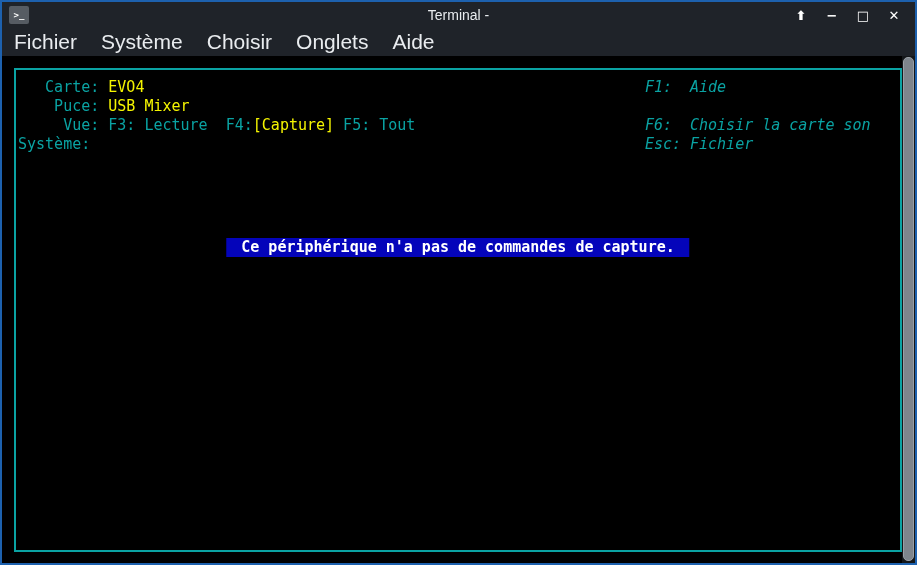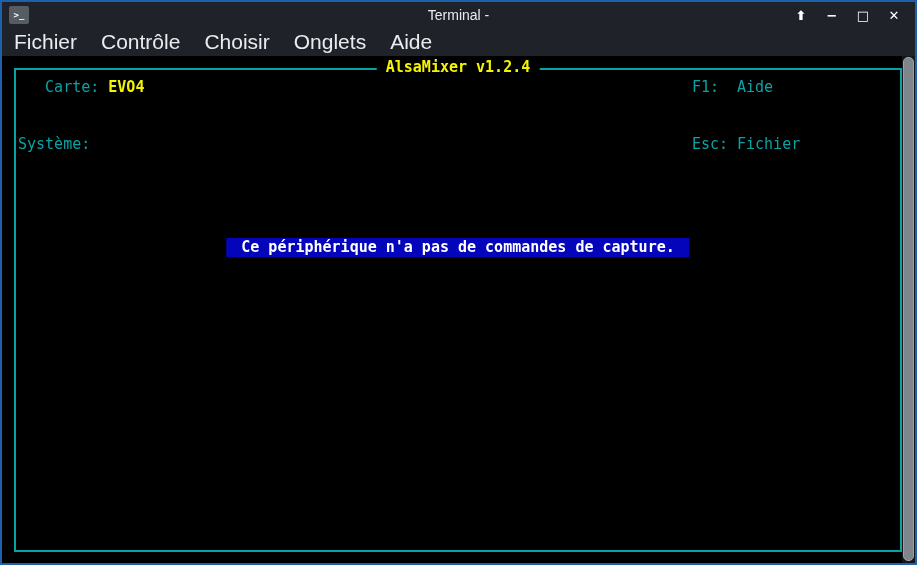--- a/index.html
+++ b/index.html
@@ -63,24 +63,24 @@
   .mixer-box{
     position:absolute;left:12px;top:12px;width:888px;height:484px;
     border:2px solid var(--cyan);
   }
   .mixer-title{
     position:absolute;top:2px;left:456px;transform:translateX(-50%);
     background:var(--term-bg);padding:0 9px;
     color:var(--yellow);font-weight:bold;white-space:pre;z-index:2;
   }
   .tline{position:absolute;white-space:pre;color:var(--cyan);}
-  .tline .val{color:var(--yellow);font-weight:bold;}
+  .tline .val{color:var(--yellow);font-weight:normal;}
   .tline .key{display:inline-block;width:45px;}
   .l-col{left:16px;}
-  .r-col{left:690px;}
+  .r-col{left:643px;font-style:italic;}
   .row0{top:22px;} .row1{top:41px;} .row2{top:60px;} .row3{top:79px;}
   .capture-msg{
     position:absolute;top:182px;left:456px;transform:translateX(-50%);
     background:var(--msg-bg);color:#ffffff;font-weight:bold;white-space:pre;
     padding:0 15px;
   }
   
   .scrollbar{
     position:absolute;top:0;right:0;width:13px;height:507px;
     background:#14171a;z-index:3;
@@ -102,40 +102,42 @@
     <div class="win-controls">
       <div class="win-btn">⬆</div>
       <div class="win-btn">−</div>
       <div class="win-btn">□</div>
       <div class="win-btn">✕</div>
     </div>
   </div>
 
   <div class="menubar">
     <div class="menu-item">Fichier</div>
-    <div class="menu-item">Contrôle</div>
+    <div class="menu-item">Système</div>
     <div class="menu-item">Choisir</div>
     <div class="menu-item">Onglets</div>
     <div class="menu-item">Aide</div>
   </div>
 
   <div class="term">
 
     <div class="mixer-box"></div>
-    <div class="mixer-title">AlsaMixer v1.2.4</div>
 
     <div class="tline l-col row0"><span>   Carte: </span><span class="val">EVO4</span></div>
 
+    <div class="tline l-col row1"><span>    Puce: </span><span class="val">USB Mixer</span></div>
 
+    <div class="tline l-col row2"><span>     Vue: F3: Lecture  F4:</span><span class="val">[Capture]</span><span> F5: Tout</span></div>
 
     <div class="tline l-col row3"><span>Système:</span></div>
 
     <div class="tline r-col row0"><span class="key">F1:</span><span>Aide</span></div>
 
 
+    <div class="tline r-col row2"><span class="key">F6:</span><span>Choisir la carte son</span></div>
 
     <div class="tline r-col row3"><span class="key">Esc:</span><span>Fichier</span></div>
 
     <div class="capture-msg">Ce périphérique n'a pas de commandes de capture.</div>
 
     <div class="scrollbar">
       <div class="scroll-thumb"></div>
     </div>
 
   </div>

